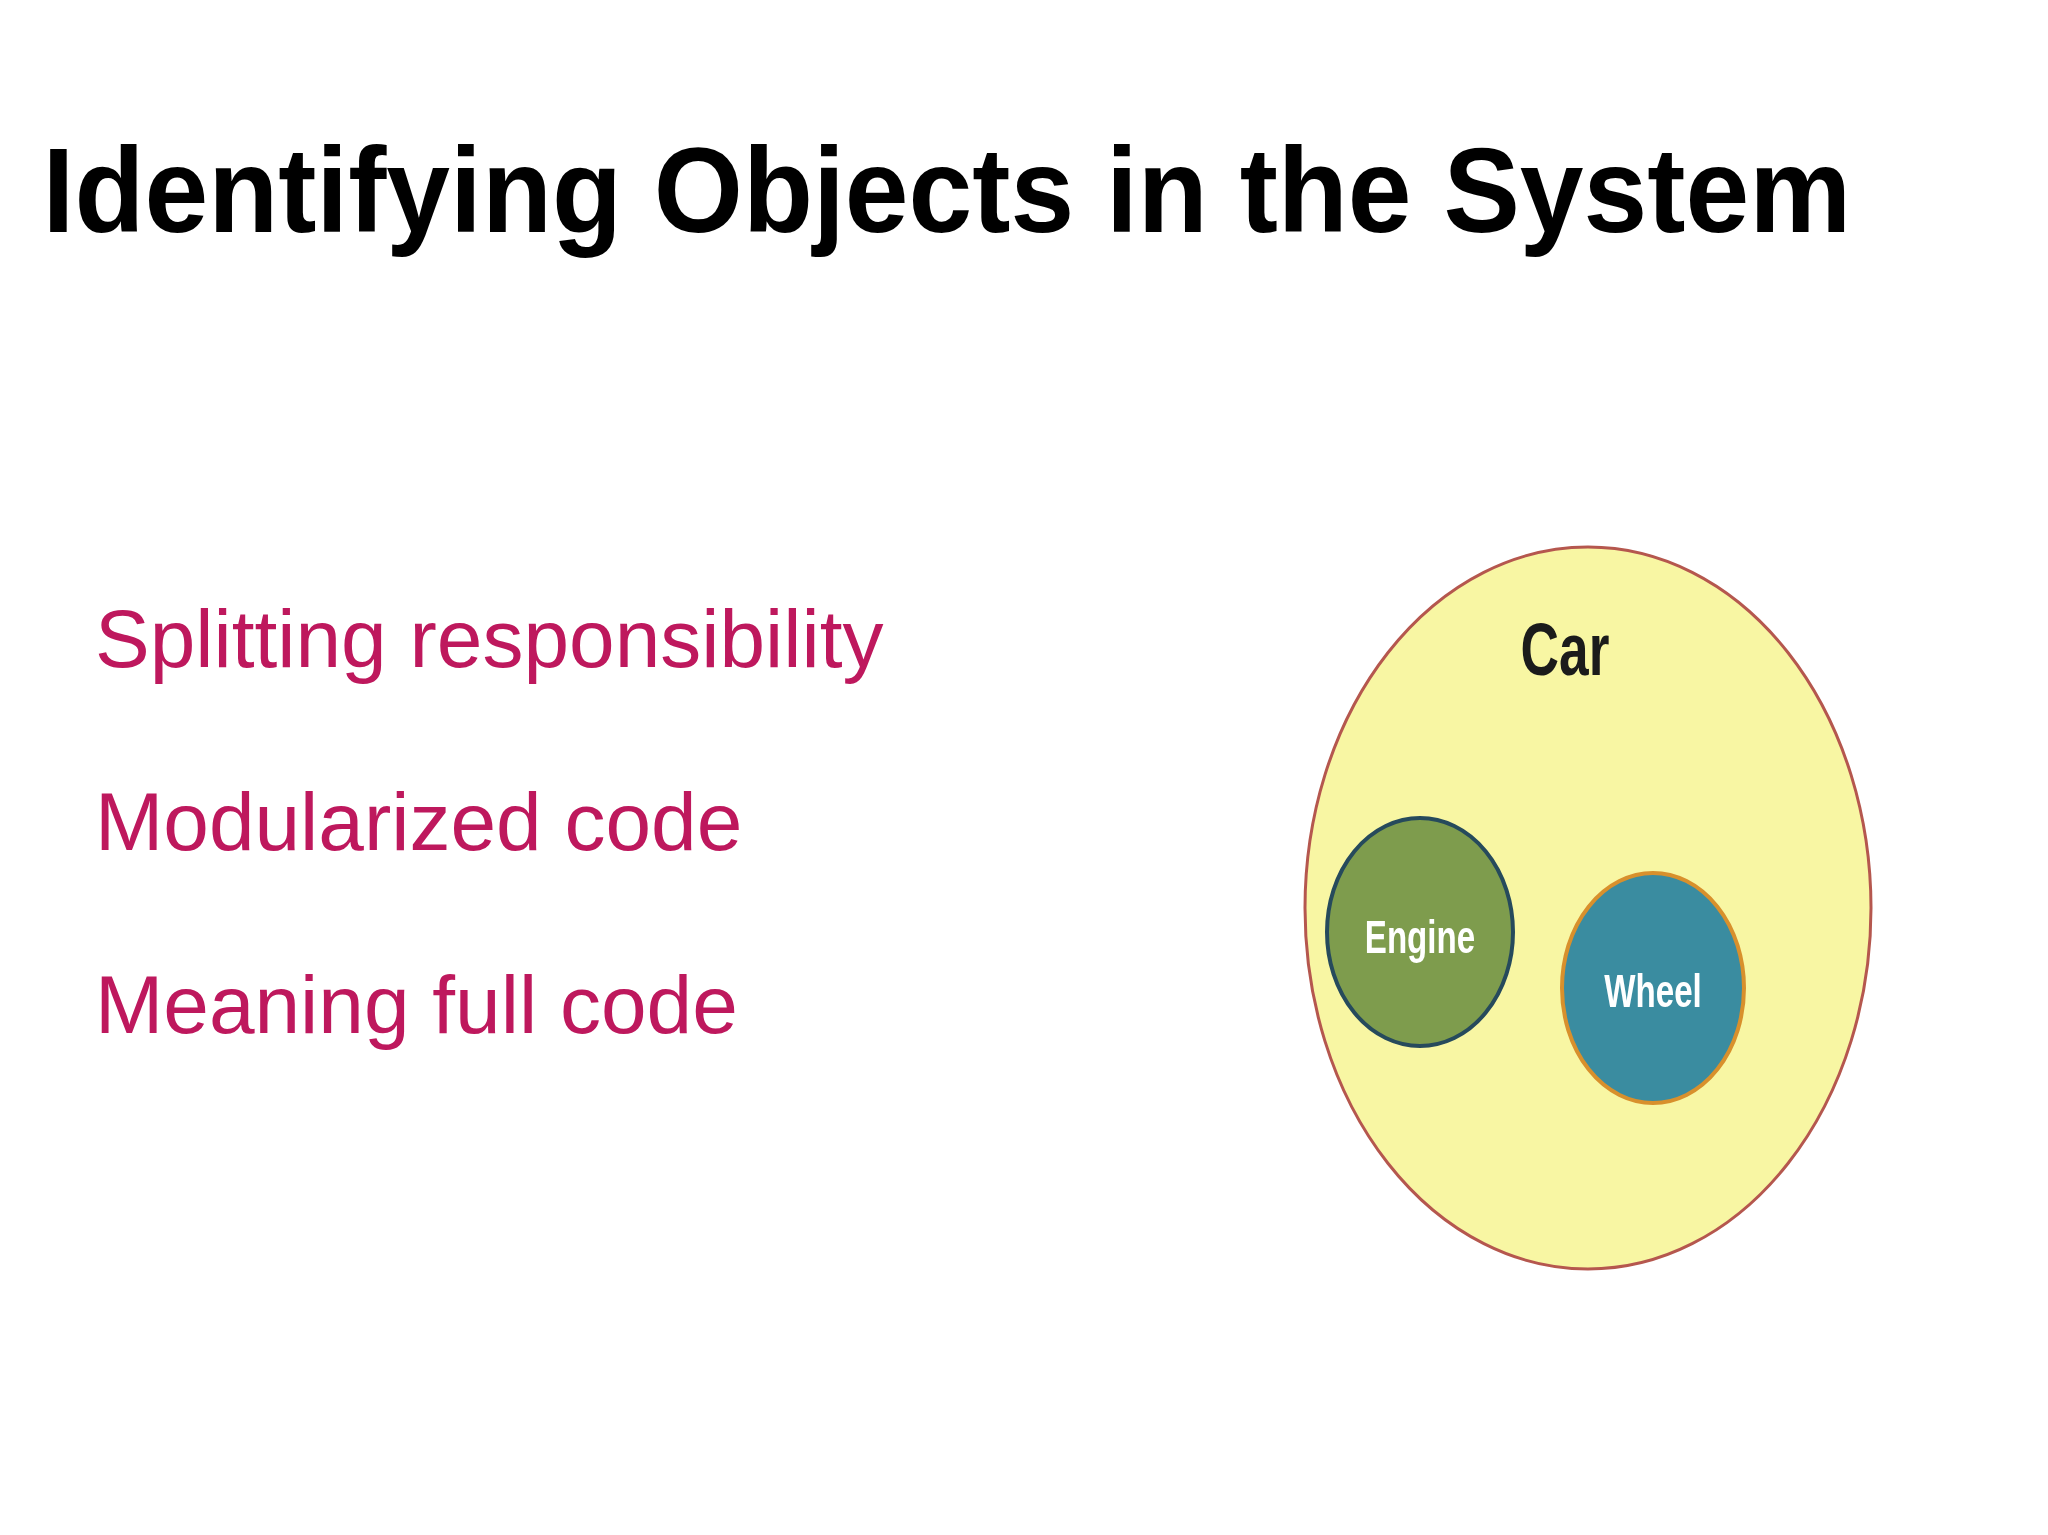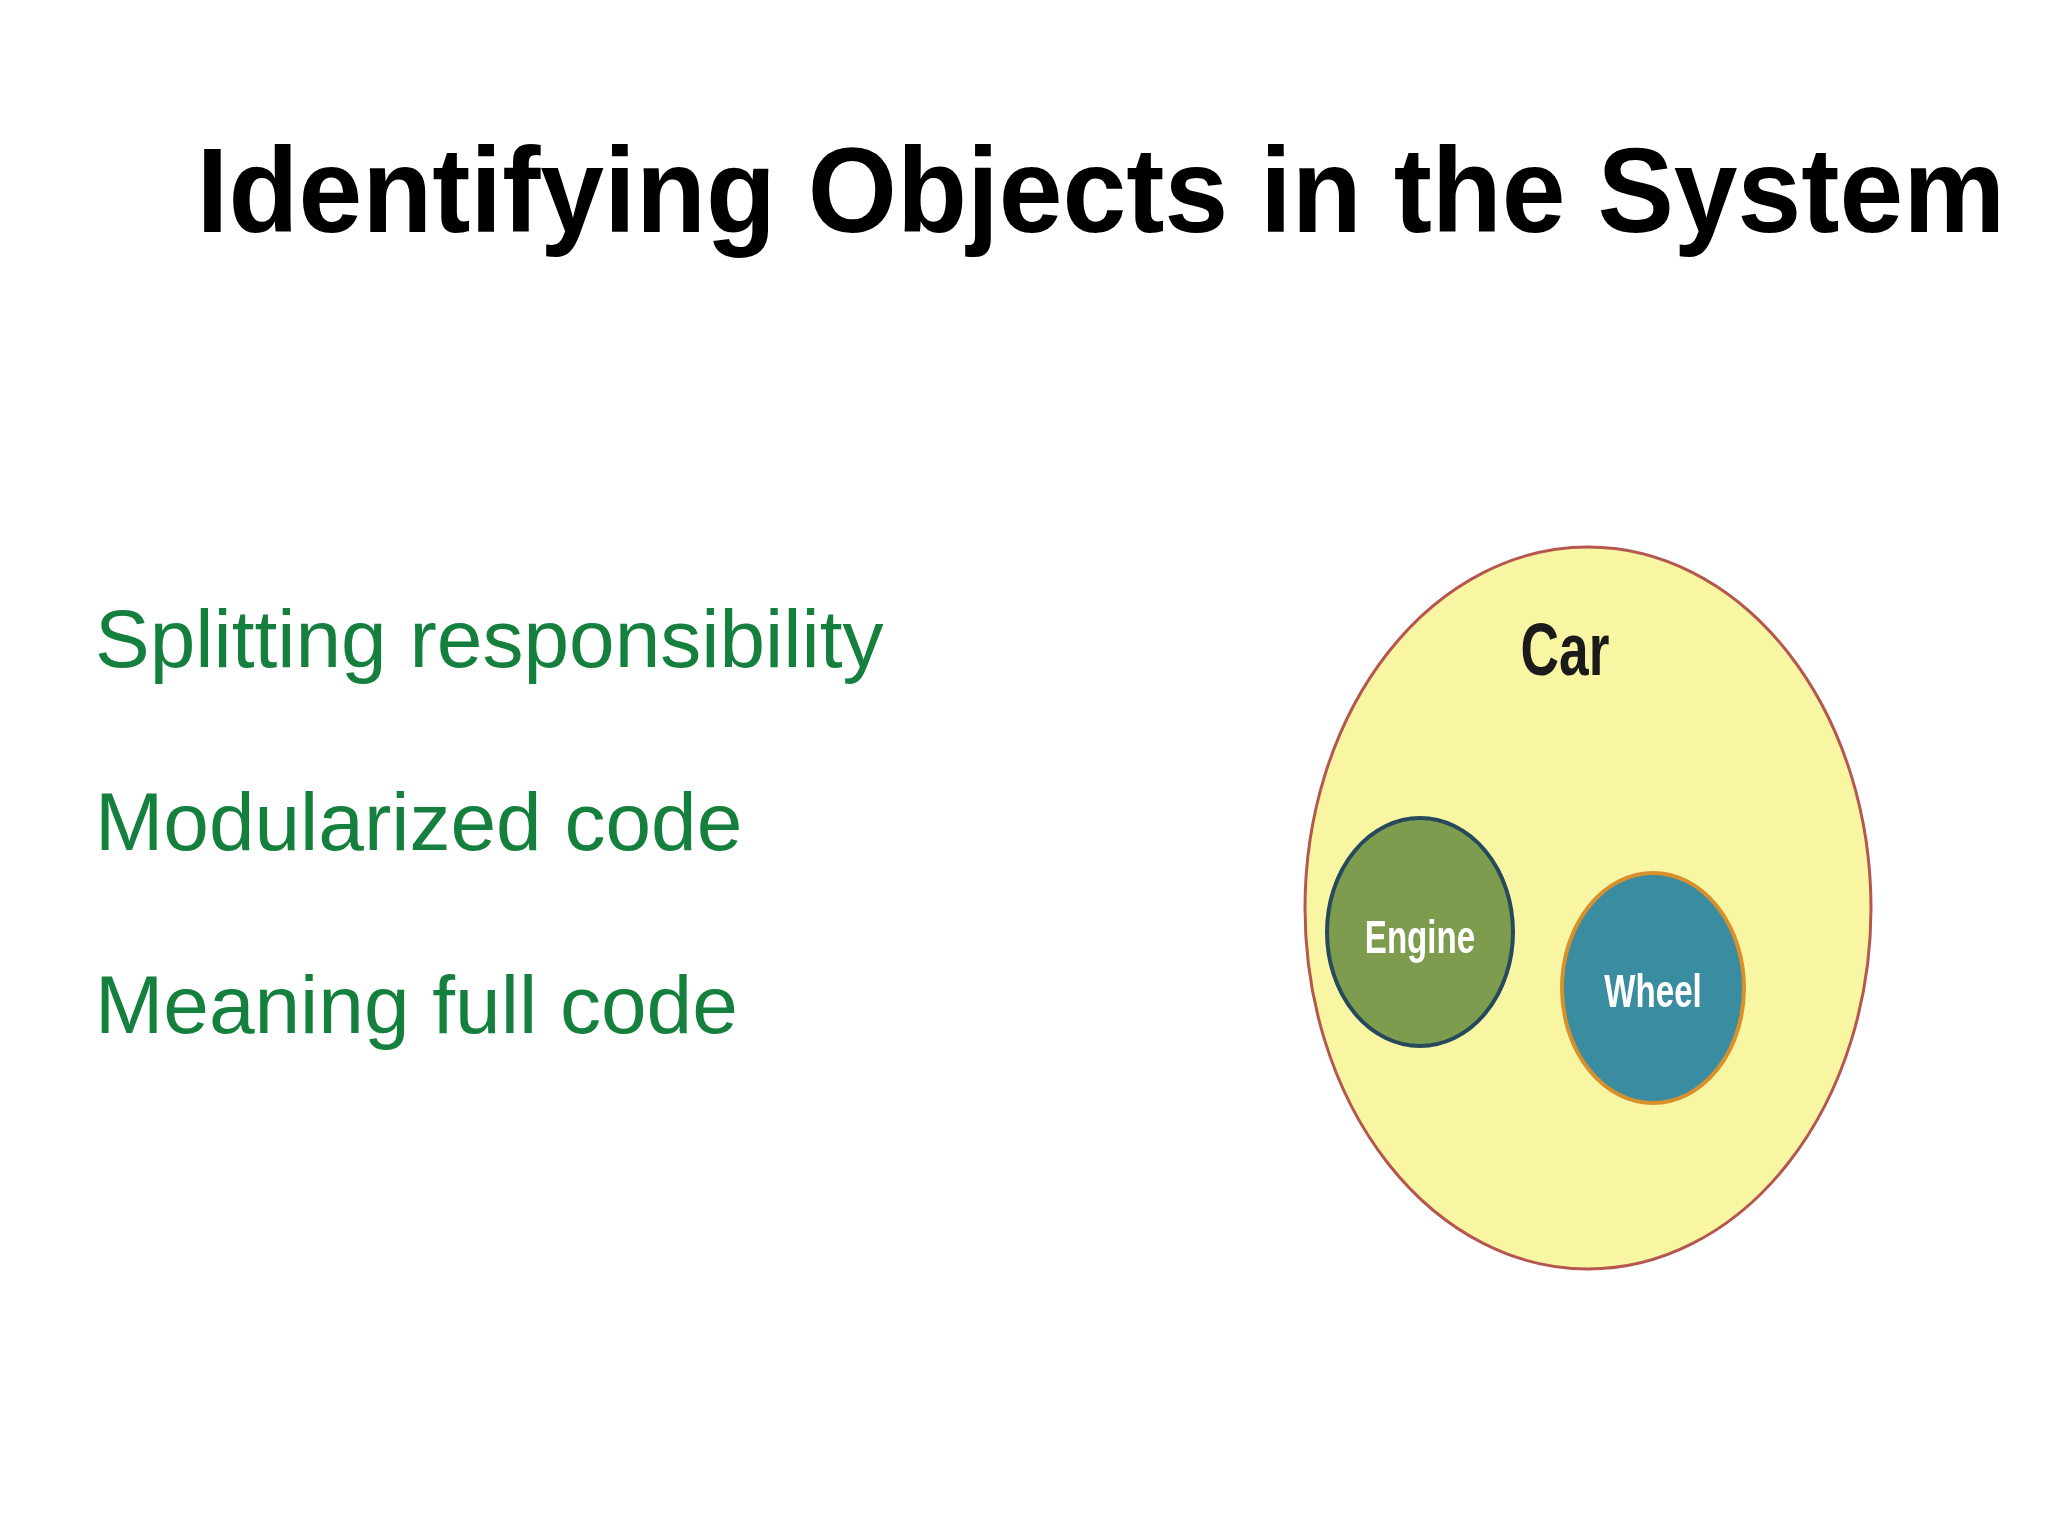--- a/index.html
+++ b/index.html
@@ -14,39 +14,39 @@
     overflow: hidden;
     font-family: "Liberation Sans", "DejaVu Sans", sans-serif;
     color: #000;
   }
 
   .slide-title {
     position: absolute;
     left: 0;
     right: 0;
     top: 118px;
-    text-align: right;
+    text-align: left;
     font-size: 120px;
     font-weight: bold;
     line-height: 1.2;
     color: var(--title-text, #000);
     white-space: nowrap;
   }
   .slide-title .squeeze {
     display: inline-block;
     transform: scaleX(0.955);
   }
 
   .bullet {
     position: absolute;
     left: 95px;
     font-size: 82px;
     font-weight: normal;
     line-height: 1.2;
-    color: #15803d;
+    color: #be185d;
     white-space: nowrap;
   }
   .bullet.b1 { top: 590px; }
   .bullet.b2 { top: 773px; }
   .bullet.b3 { top: 956px; text-align: center; }
 
   .diagram-svg {
     position: absolute;
     left: 0;
     top: 0;

